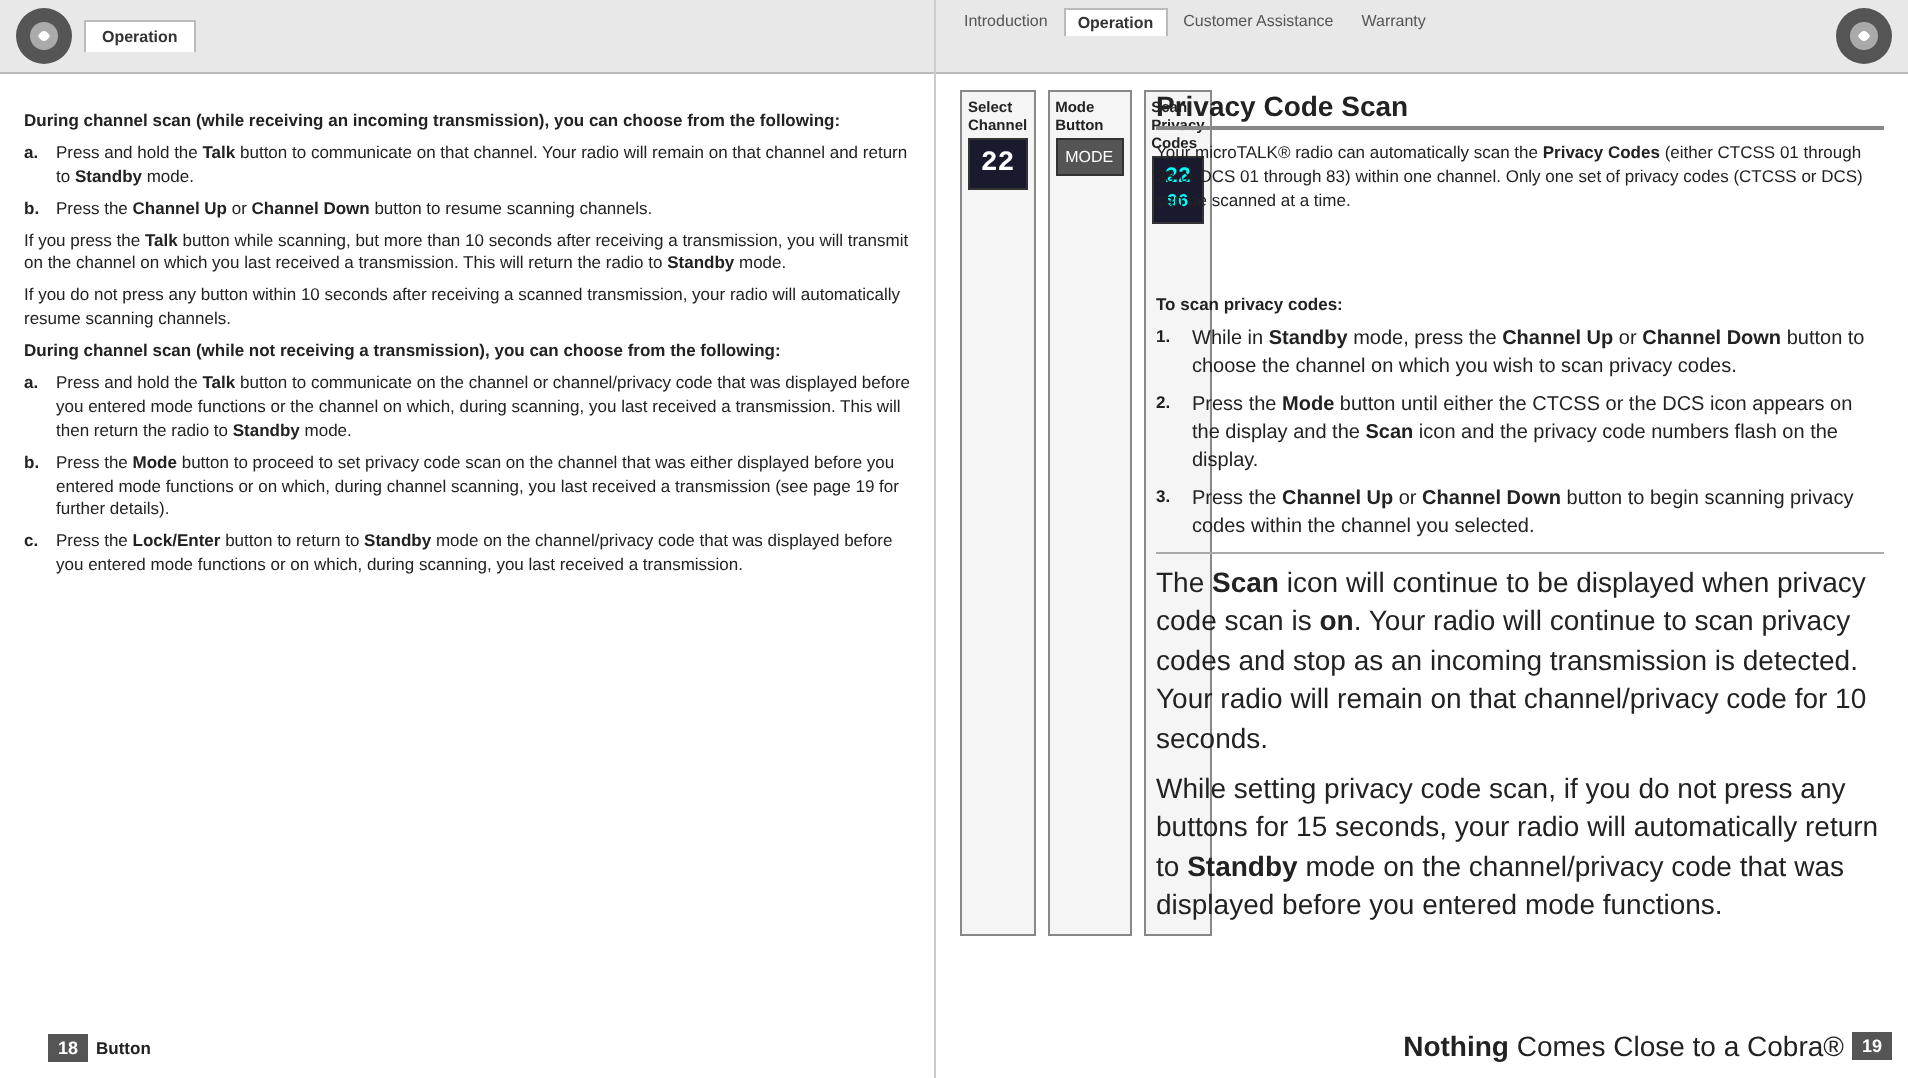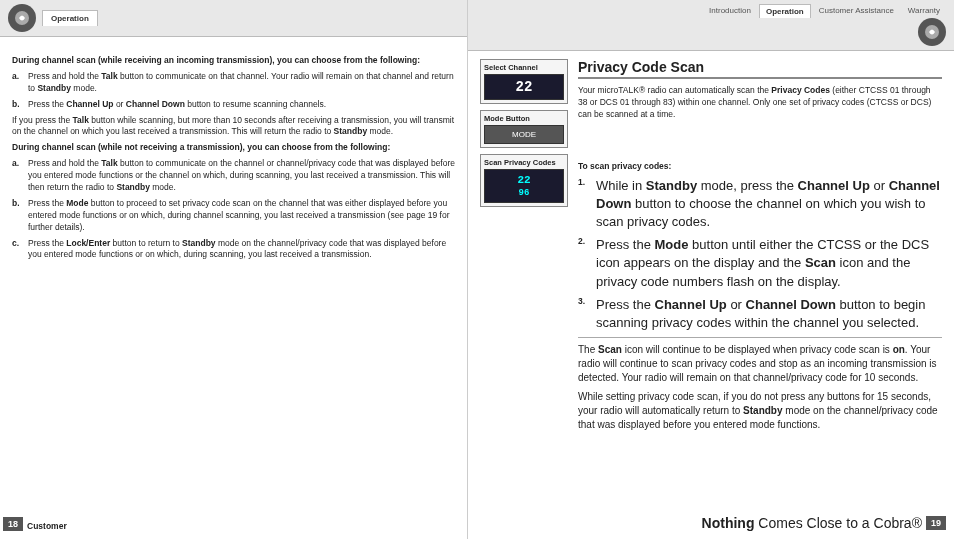--- a/index.html
+++ b/index.html
@@ -89,23 +89,23 @@
 
     .left-content .list-text {
       font-size: 8.5px;
       line-height: 1.4;
       color: #222;
     }
 
     .left-footer {
       position: absolute;
       bottom: 8px;
-      left: 3px;
-      display: flex;
-      align-items: flex-end;
+      left: 24px;
+      display: flex;
+      align-items: center;
       gap: 4px;
     }
 
     .page-num-box {
       background: #555;
       color: #fff;
       font-size: 9px;
       font-weight: bold;
       padding: 2px 5px;
       min-width: 20px;
@@ -124,24 +124,23 @@
       height: 539px;
       background: #fff;
       padding: 0;
       position: relative;
     }
 
     .right-header {
       background: #e8e8e8;
       padding: 4px 8px;
       display: flex;
-      align-items: flex-end;
+      align-items: flex-start;
       justify-content: space-between;
       border-bottom: 1px solid #bbb;
-      flex-direction: column;
     }
 
     .right-header-tabs {
       display: flex;
       gap: 2px;
       font-size: 8px;
     }
 
     .right-header-tabs span {
       color: #555;
@@ -213,34 +212,34 @@
       gap: 4px;
     }
 
     .scan-steps .step-num {
       font-weight: bold;
       min-width: 14px;
       font-size: 8.5px;
     }
 
     .scan-steps .step-text {
-      font-size: 13px;
+      font-size: 10px;
       line-height: 1.4;
     }
 
     .scan-steps p {
       margin-bottom: 5px;
-      font-size: 10px;
+      font-size: 14px;
       line-height: 1.4;
     }
 
     .right-sidebar {
       width: 88px;
       display: flex;
-      flex-direction: column;
+      flex-direction: row;
       gap: 6px;
     }
 
     .diagram-box {
       border: 1px solid #888;
       background: #f5f5f5;
       padding: 3px;
       text-align: center;
     }
 
@@ -347,20 +346,21 @@
       <span class="list-text">Press and hold the <span class="bold">Talk</span> button to communicate on that channel. Your radio will remain on that channel and return to <span class="bold">Standby</span> mode.</span>
     </div>
 
     <div class="list-item">
       <span class="list-label">b.</span>
       <span class="list-text">Press the <span class="bold">Channel Up</span> or <span class="bold">Channel Down</span> button to resume scanning channels.</span>
     </div>
 
     <p>If you press the <span class="bold">Talk</span> button while scanning, but more than 10 seconds after receiving a transmission, you will transmit on the channel on which you last received a transmission. This will return the radio to <span class="bold">Standby</span> mode.</p>
 
+    <p>If you do not press any button within 10 seconds after receiving a scanned transmission, your radio will automatically resume scanning channels.</p>
 
     <p class="bold">During channel scan (while not receiving a transmission), you can choose from the following:</p>
 
     <div class="list-item">
       <span class="list-label">a.</span>
       <span class="list-text">Press and hold the <span class="bold">Talk</span> button to communicate on the channel or channel/privacy code that was displayed before you entered mode functions or the channel on which, during scanning, you last received a transmission. This will then return the radio to <span class="bold">Standby</span> mode.</span>
     </div>
 
     <div class="list-item">
       <span class="list-label">b.</span>
@@ -368,21 +368,21 @@
     </div>
 
     <div class="list-item">
       <span class="list-label">c.</span>
       <span class="list-text">Press the <span class="bold">Lock/Enter</span> button to return to <span class="bold">Standby</span> mode on the channel/privacy code that was displayed before you entered mode functions or on which, during scanning, you last received a transmission.</span>
     </div>
   </div>
 
   <div class="left-footer">
     <div class="page-num-box">18</div>
-    <span class="footer-text">Customer</span>
+    <span class="footer-text">Button</span>
   </div>
 </div>
 
 <div class="right-panel">
   <div class="right-header">
     <div class="right-header-tabs">
       <span>Introduction</span>
       <span class="active">Operation</span>
       <span>Customer Assistance</span>
       <span>Warranty</span>

